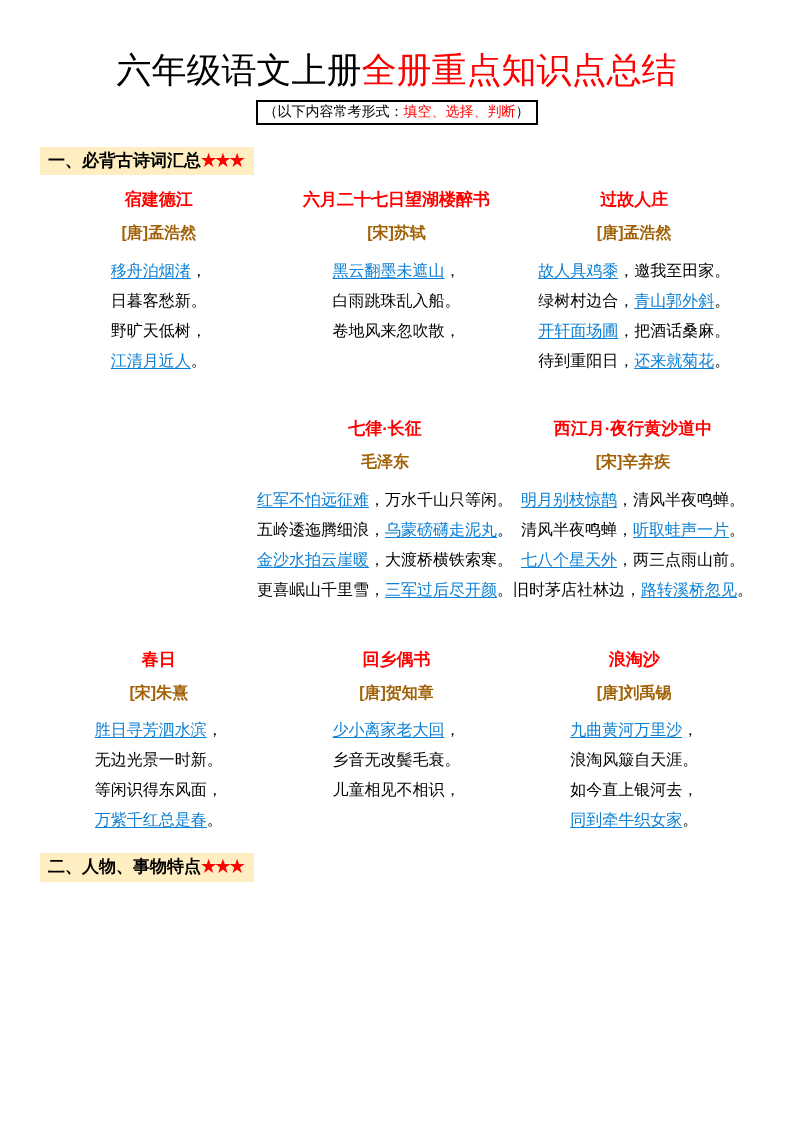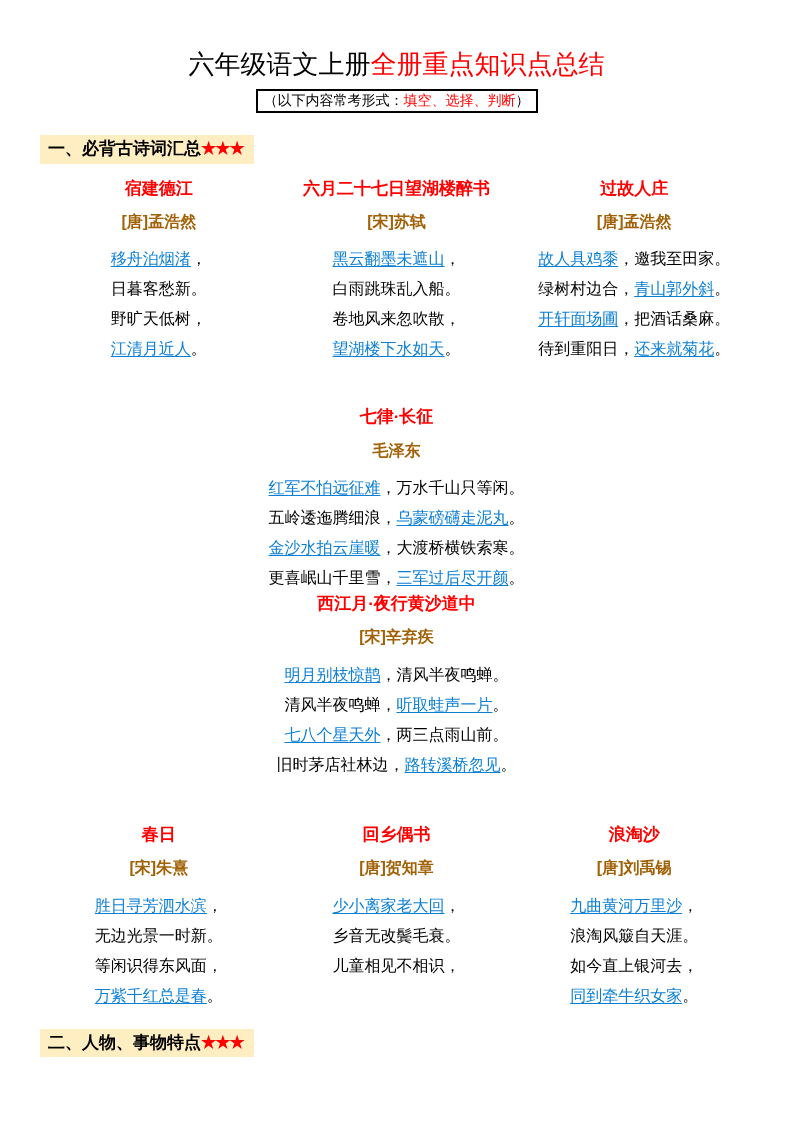--- a/index.html
+++ b/index.html
@@ -19,21 +19,21 @@
     width: 793px;
     height: 1122px;
     box-sizing: border-box;
     padding: 44px 40px 0 40px;
     position: relative;
   }
 
   
   .title {
     text-align: center;
-    font-size: 26px;
+    font-size: 35px;
     line-height: 1.25;
     white-space: nowrap;
     letter-spacing: 0px;
     margin-top: 4px;
   }
   .title .black { color: #000000; }
   .title .red { color: #ff0000; }
 
   .subtitle-wrap {
     text-align: center;
@@ -102,21 +102,21 @@
     color: #000000;
   }
   .u {
     color: #0a7fd4;
     text-decoration: underline;
     text-underline-offset: 2px;
   }
   .pl { color: #000000; }
 
   
-  .grid-row-2 { margin-top: 42px; flex-direction: column; }
+  .grid-row-2 { margin-top: 42px; }
   .grid-row-3 { margin-top: 44px; }
 
   .two-col .poem-col { flex: 1 1 0; }
 </style>
 </head>
 <body>
 
 <div class="page">
 
   <div class="title">
@@ -146,21 +146,20 @@
           <div class="poem-line"><span class="u">江清月近人</span><span class="pl">。</span></div>
         </div>
     </div>
     <div class="poem-col">
       <div class="poem-title">六月二十七日望湖楼醉书</div>
       <div class="poem-author">[宋]苏轼</div>
       <div class="poem-lines">
           <div class="poem-line"><span class="u">黑云翻墨未遮山</span><span class="pl">，</span></div>
           <div class="poem-line"><span class="pl">白雨跳珠乱入船。</span></div>
           <div class="poem-line"><span class="pl">卷地风来忽吹散，</span></div>
-          <div class="poem-line"><span class="u">望湖楼下水如天</span><span class="pl">。</span></div>
         </div>
     </div>
     <div class="poem-col">
       <div class="poem-title">过故人庄</div>
       <div class="poem-author">[唐]孟浩然</div>
       <div class="poem-lines">
           <div class="poem-line"><span class="u">故人具鸡黍</span><span class="pl">，邀我至田家。</span></div>
           <div class="poem-line"><span class="pl">绿树村边合，</span><span class="u">青山郭外斜</span><span class="pl">。</span></div>
           <div class="poem-line"><span class="u">开轩面场圃</span><span class="pl">，把酒话桑麻。</span></div>
           <div class="poem-line"><span class="pl">待到重阳日，</span><span class="u">还来就菊花</span><span class="pl">。</span></div>

